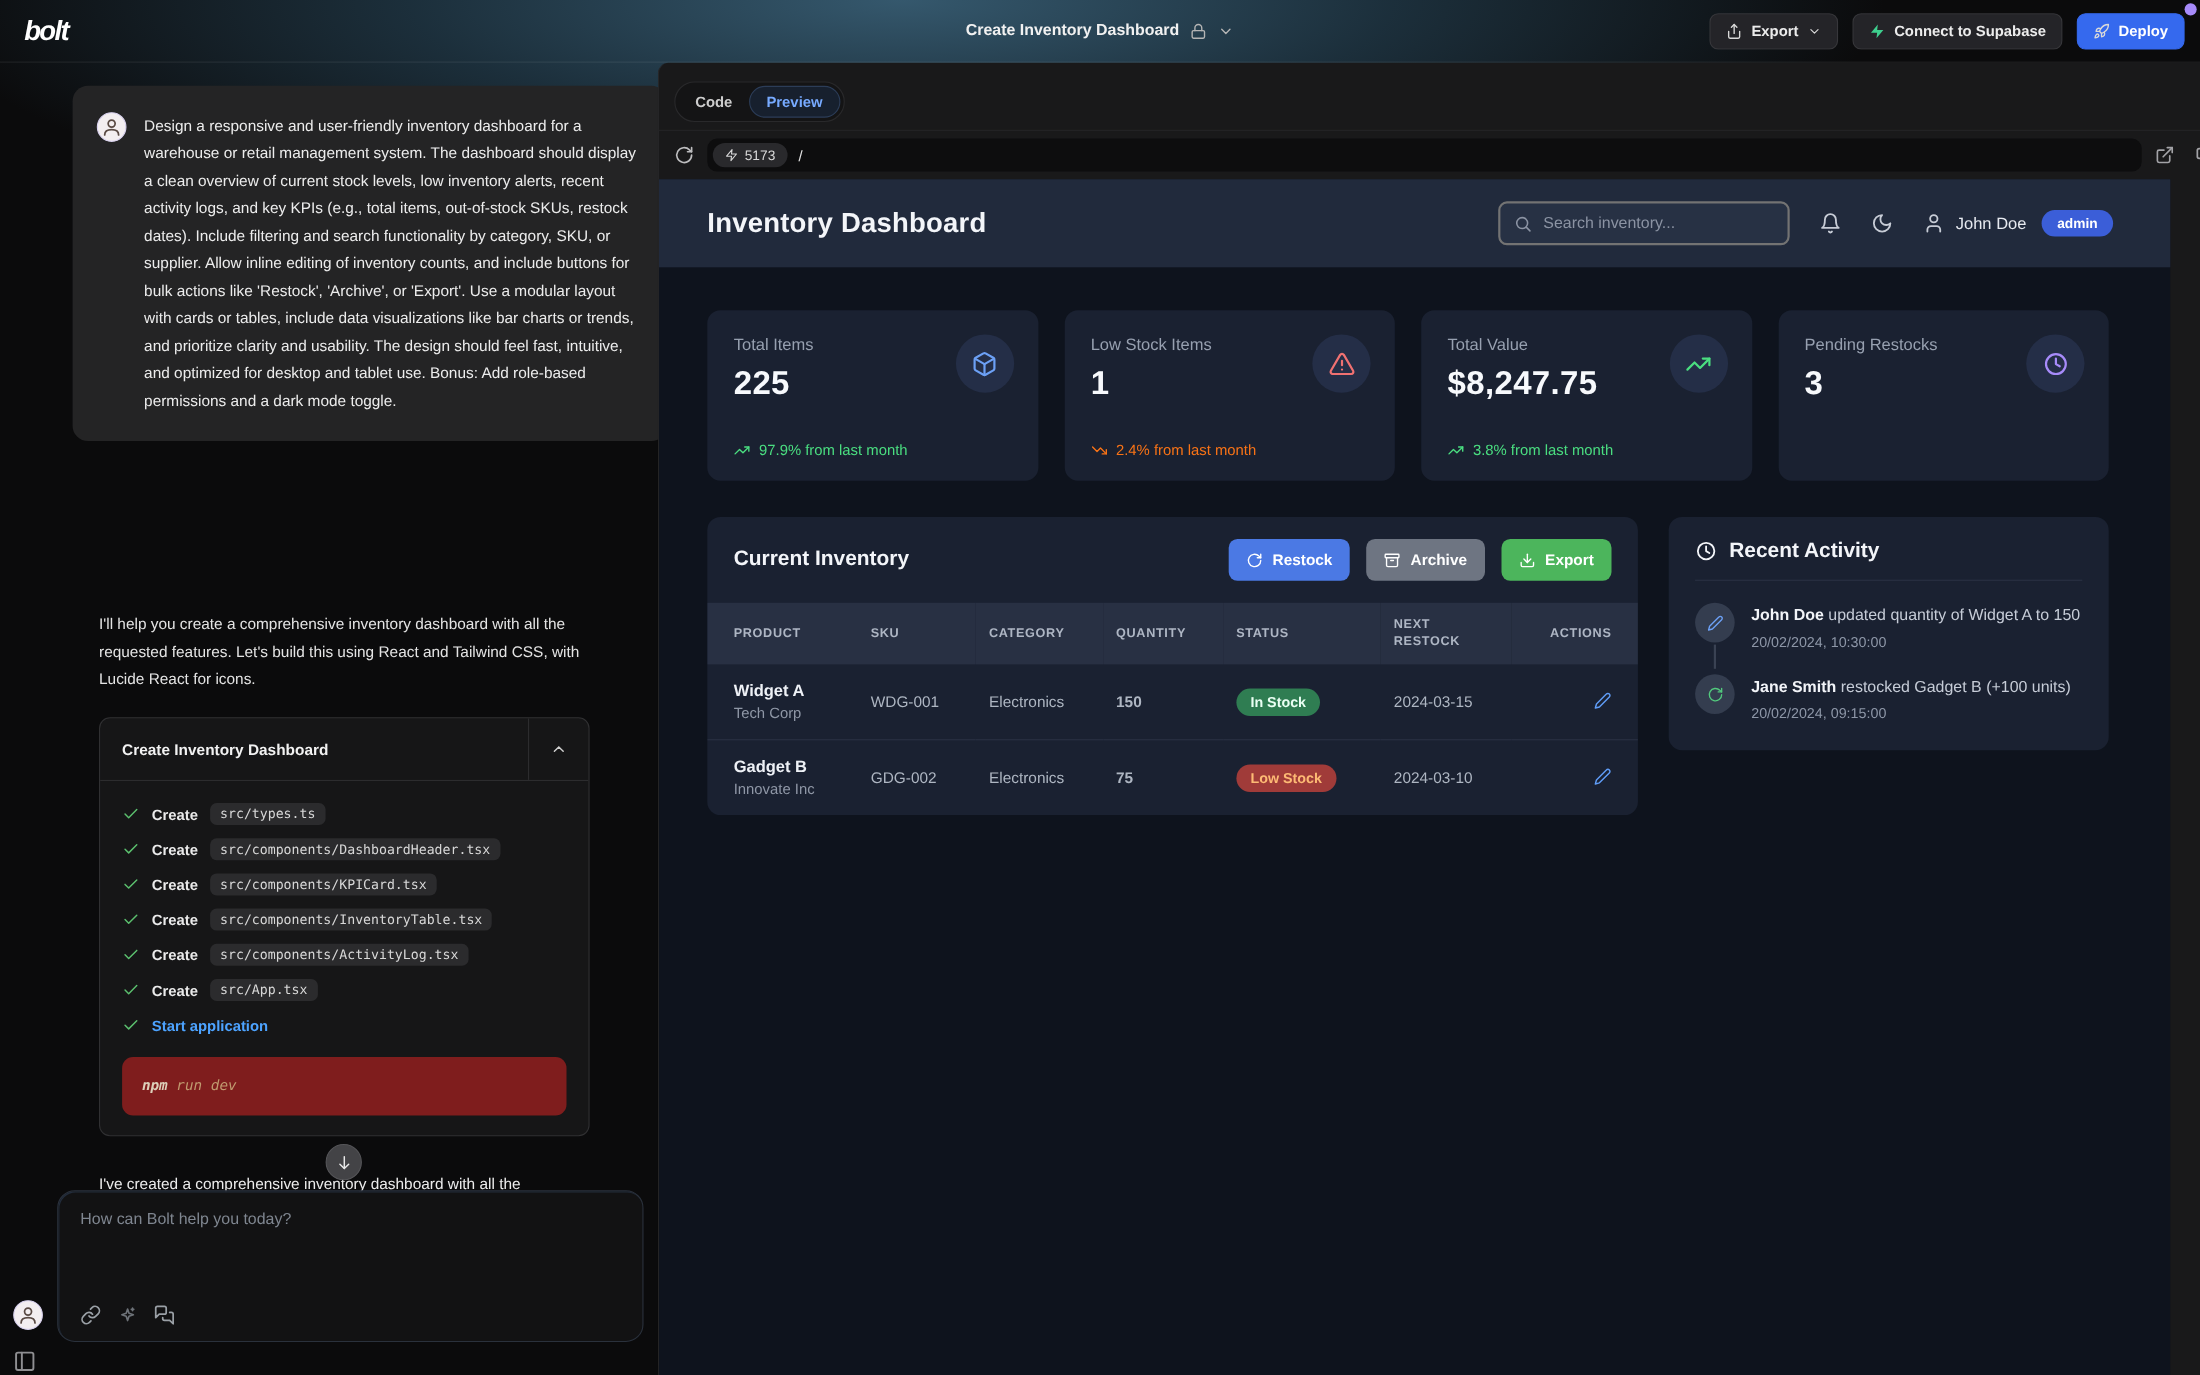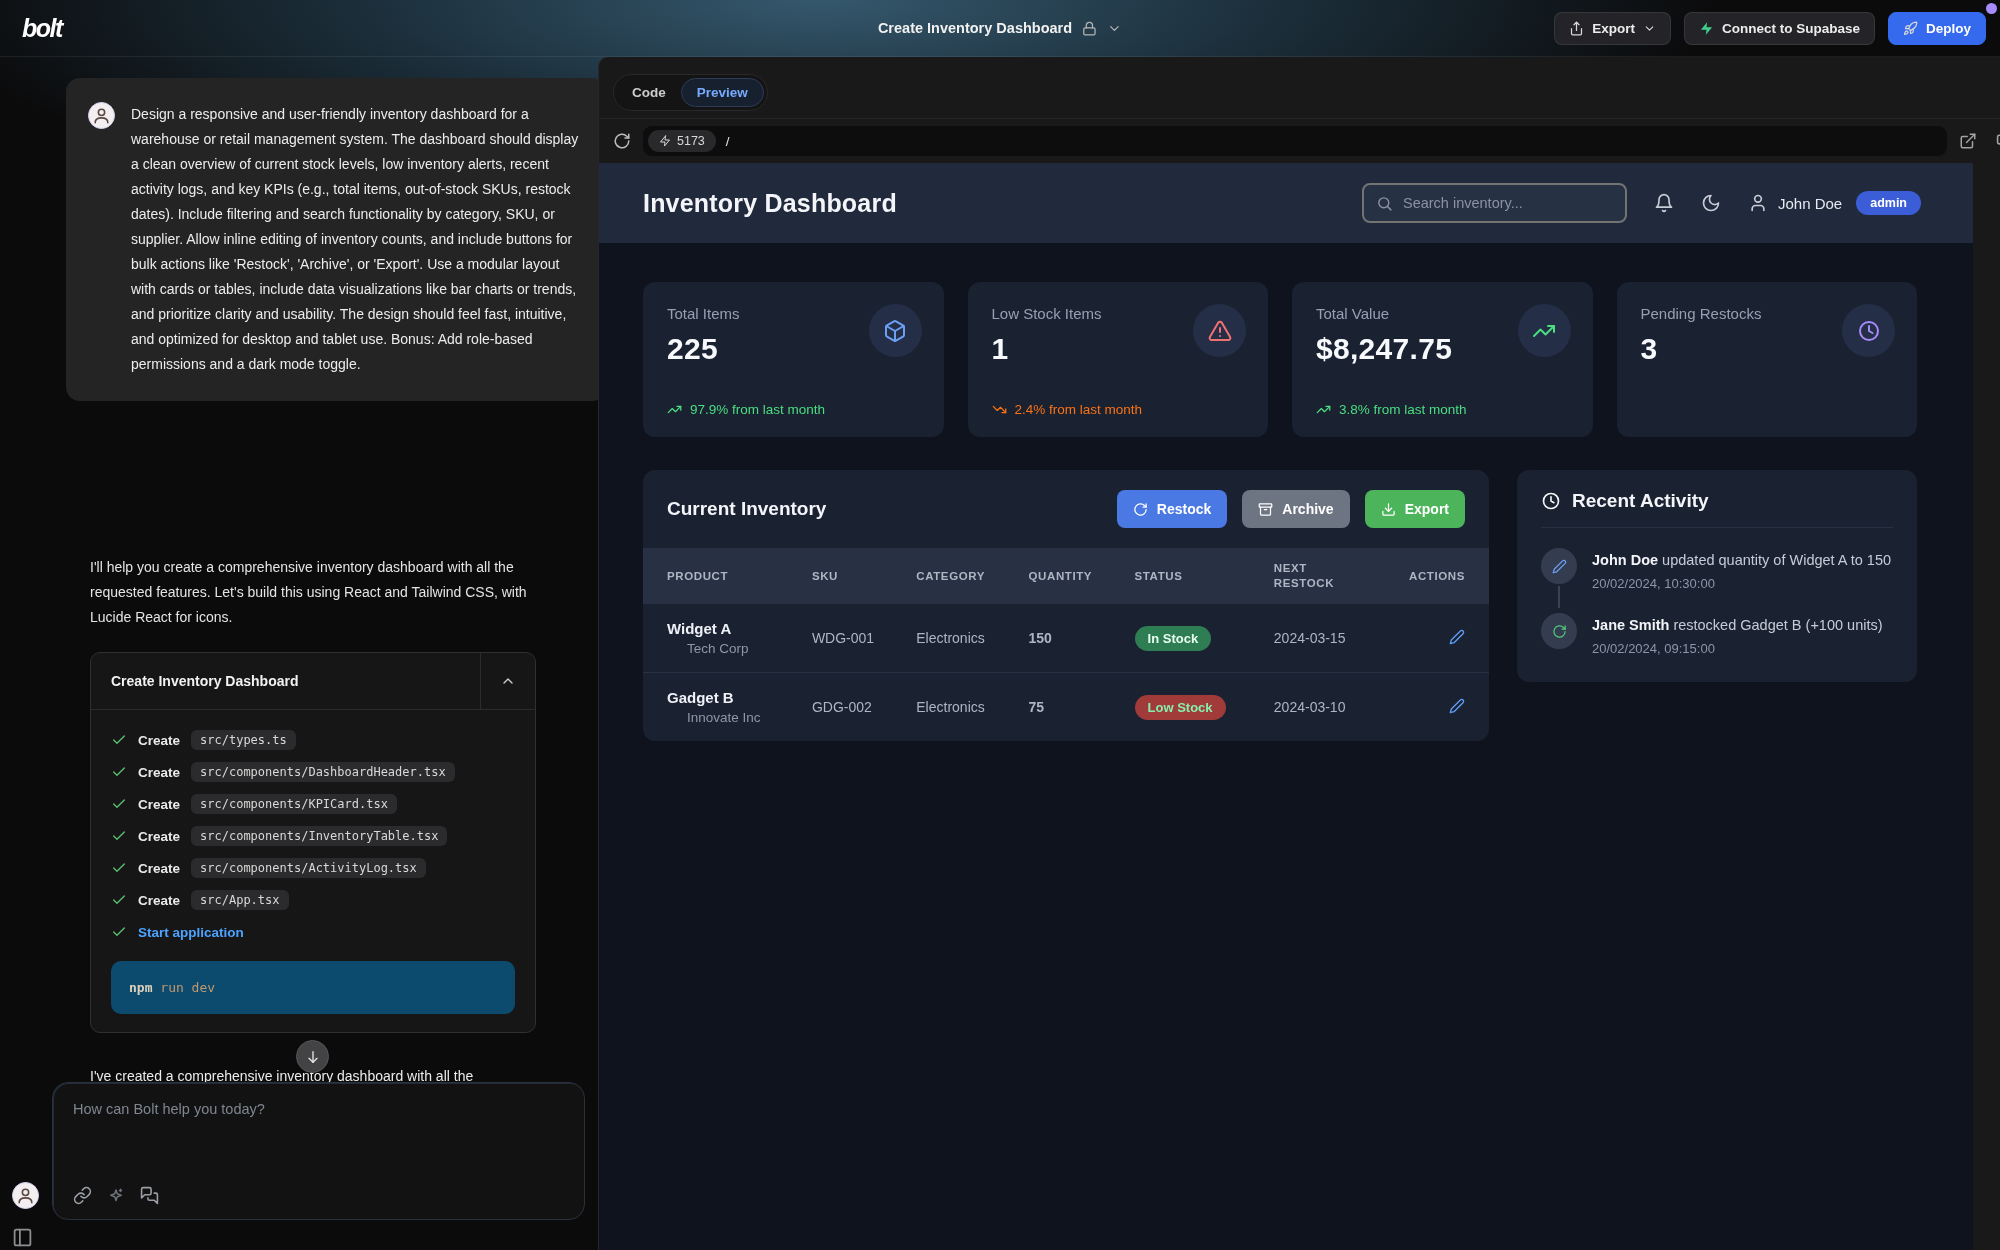--- a/index.html
+++ b/index.html
@@ -51,22 +51,22 @@
     font-size:14px; font-weight:700; color:#f2f2f2; }
   .artifact-toggle { width:55px; display:flex; align-items:center; justify-content:center;
     border-left:1px solid #2c2c2e; color:#cfcfcf; cursor:pointer; }
   .artifact-body { padding:14px 20px 18px 20px; }
   .step { display:flex; align-items:center; gap:11px; height:32px; }
   .step .check { color:#5bbf6e; }
   .step-label { font-size:13.5px; font-weight:600; color:#eaeaea; }
   .file-chip { font-family:"DejaVu Sans Mono", monospace; font-size:12px; color:#d8d8d8;
     background:#2b2b2d; border-radius:6px; padding:3px 9px; }
   .start-app { color:#4da3ff; font-size:13.5px; font-weight:600; }
-  .cmd-block { margin-top:13px; background:#0c4a6e; border-radius:10px; padding:19px 18px;
-    font-family:"DejaVu Sans Mono", monospace; font-size:13px; }
+  .cmd-block { margin-top:13px; background:#7f1d1d; border-radius:10px; padding:19px 18px;
+    font-family:"DejaVu Sans Mono", monospace; font-size:13px;font-style:italic; }
   .cmd-cmd { color:#ddd0ba; font-weight:700; }
   .cmd-args { color:#c09a6f; }
   .scroll-btn { position:absolute; left:296px; top:983px; width:33px; height:33px; border-radius:50%;
     background:#434346; border:1px solid #565659; display:flex; align-items:center; justify-content:center;
     color:#e8e8e8; cursor:pointer; z-index:3; }
   .assistant-followup { position:absolute; left:90px; top:1011px; width:462px; font-size:14px; color:#ececec;
     white-space:nowrap; overflow:hidden; }
   .chat-input { position:absolute; left:52px; top:1025px; width:533px; height:138px;
     background:rgba(19,19,20,.96); border:1px solid #2a313c; border-radius:16px;
     box-shadow:inset 1px 1px 0 rgba(90,135,200,.22); padding:18px 20px 14px 20px;
@@ -138,25 +138,25 @@
   table.inv { width:100%; border-collapse:collapse; }
   table.inv thead tr { background:#283043; }
   table.inv th { text-align:left; font-size:11.5px; font-weight:700; letter-spacing:.6px;
     color:#aeb6c4; padding:13px 12px; text-transform:uppercase; }
   table.inv th:first-child, table.inv td:first-child { padding-left:24px; }
   table.inv th:last-child, table.inv td:last-child { padding-right:24px; text-align:right; }
   table.inv th.wrap { max-width:86px; line-height:15px; }
   table.inv td { padding:16px 12px; border-top:1px solid #2a3144; font-size:14px; color:#aeb6c2; }
   table.inv tbody tr:first-child td { border-top:none; }
   .prod-name { font-size:15px; font-weight:600; color:#eef1f6; }
-  .prod-supplier { font-size:13.5px; color:#8f97a6; margin-top:4px;margin-left:20px; }
+  .prod-supplier { font-size:13.5px; color:#8f97a6; margin-top:4px; }
   .qty { color:#eef1f6; font-weight:600; }
   .status-pill { display:inline-block; font-size:13px; font-weight:600; border-radius:999px; padding:5px 13px; }
   .status-pill.ok  { background:#2f7d52; color:#eafff3; }
-  .status-pill.low { background:#a03b39; color:#86efac; }
+  .status-pill.low { background:#a03b39; color:#fdba74; }
   .edit-ic { color:#5f9cf6; cursor:pointer; display:inline-flex; }
   .activity-card { padding:20px 24px 26px 24px; }
   .activity-head { display:flex; align-items:center; gap:11px; padding-bottom:15px;
     border-bottom:1px solid #2a3144; color:#f3f5f9; }
   .activity-title { font-size:19px; font-weight:700; }
   .timeline { position:relative; margin-top:20px; }
   .t-line { position:absolute; left:17px; top:38px; bottom:48px; width:2px; background:#3a4253; }
   .activity-item { display:flex; gap:15px; position:relative; }
   .activity-item + .activity-item { margin-top:22px; }
   .act-ic { width:36px; height:36px; border-radius:50%; background:#343d4f; flex:0 0 auto;

